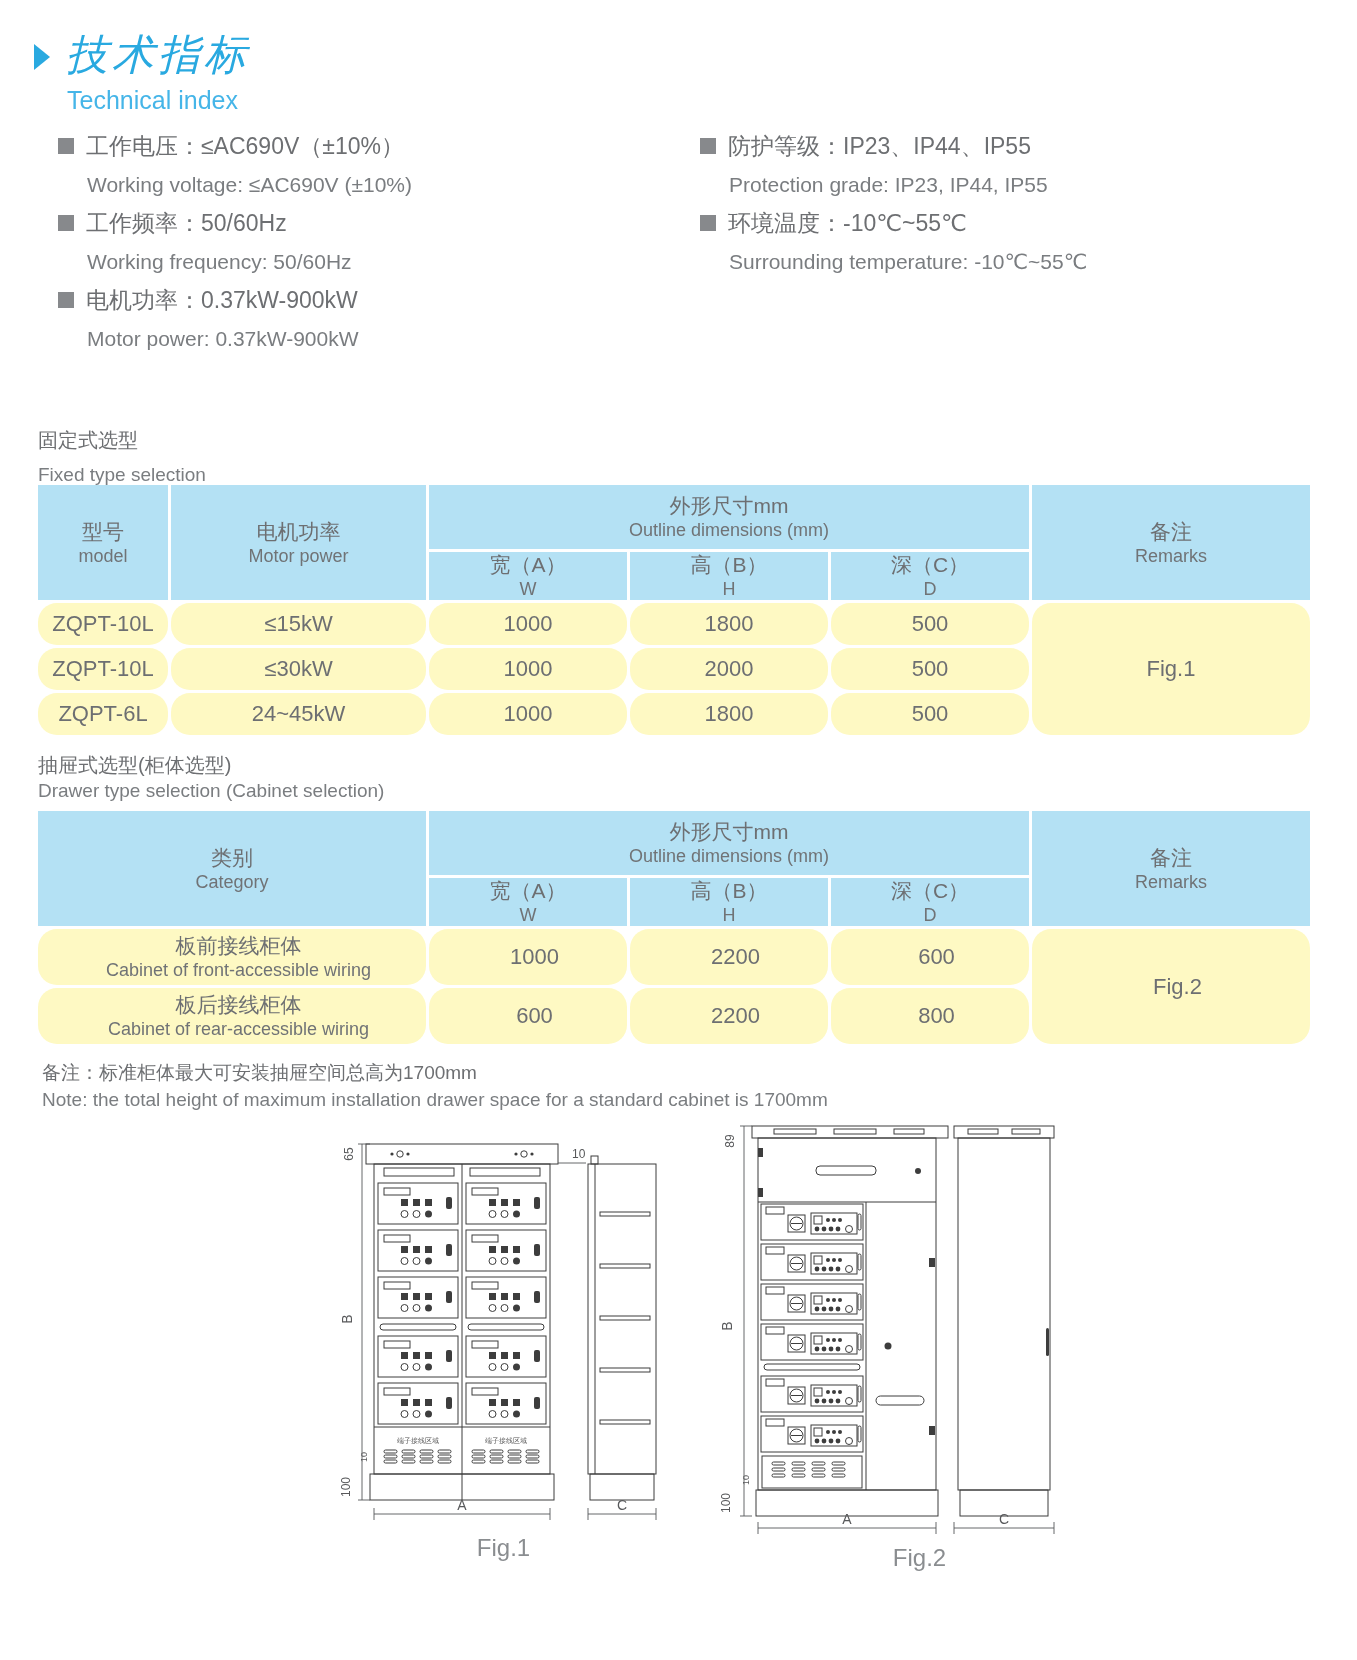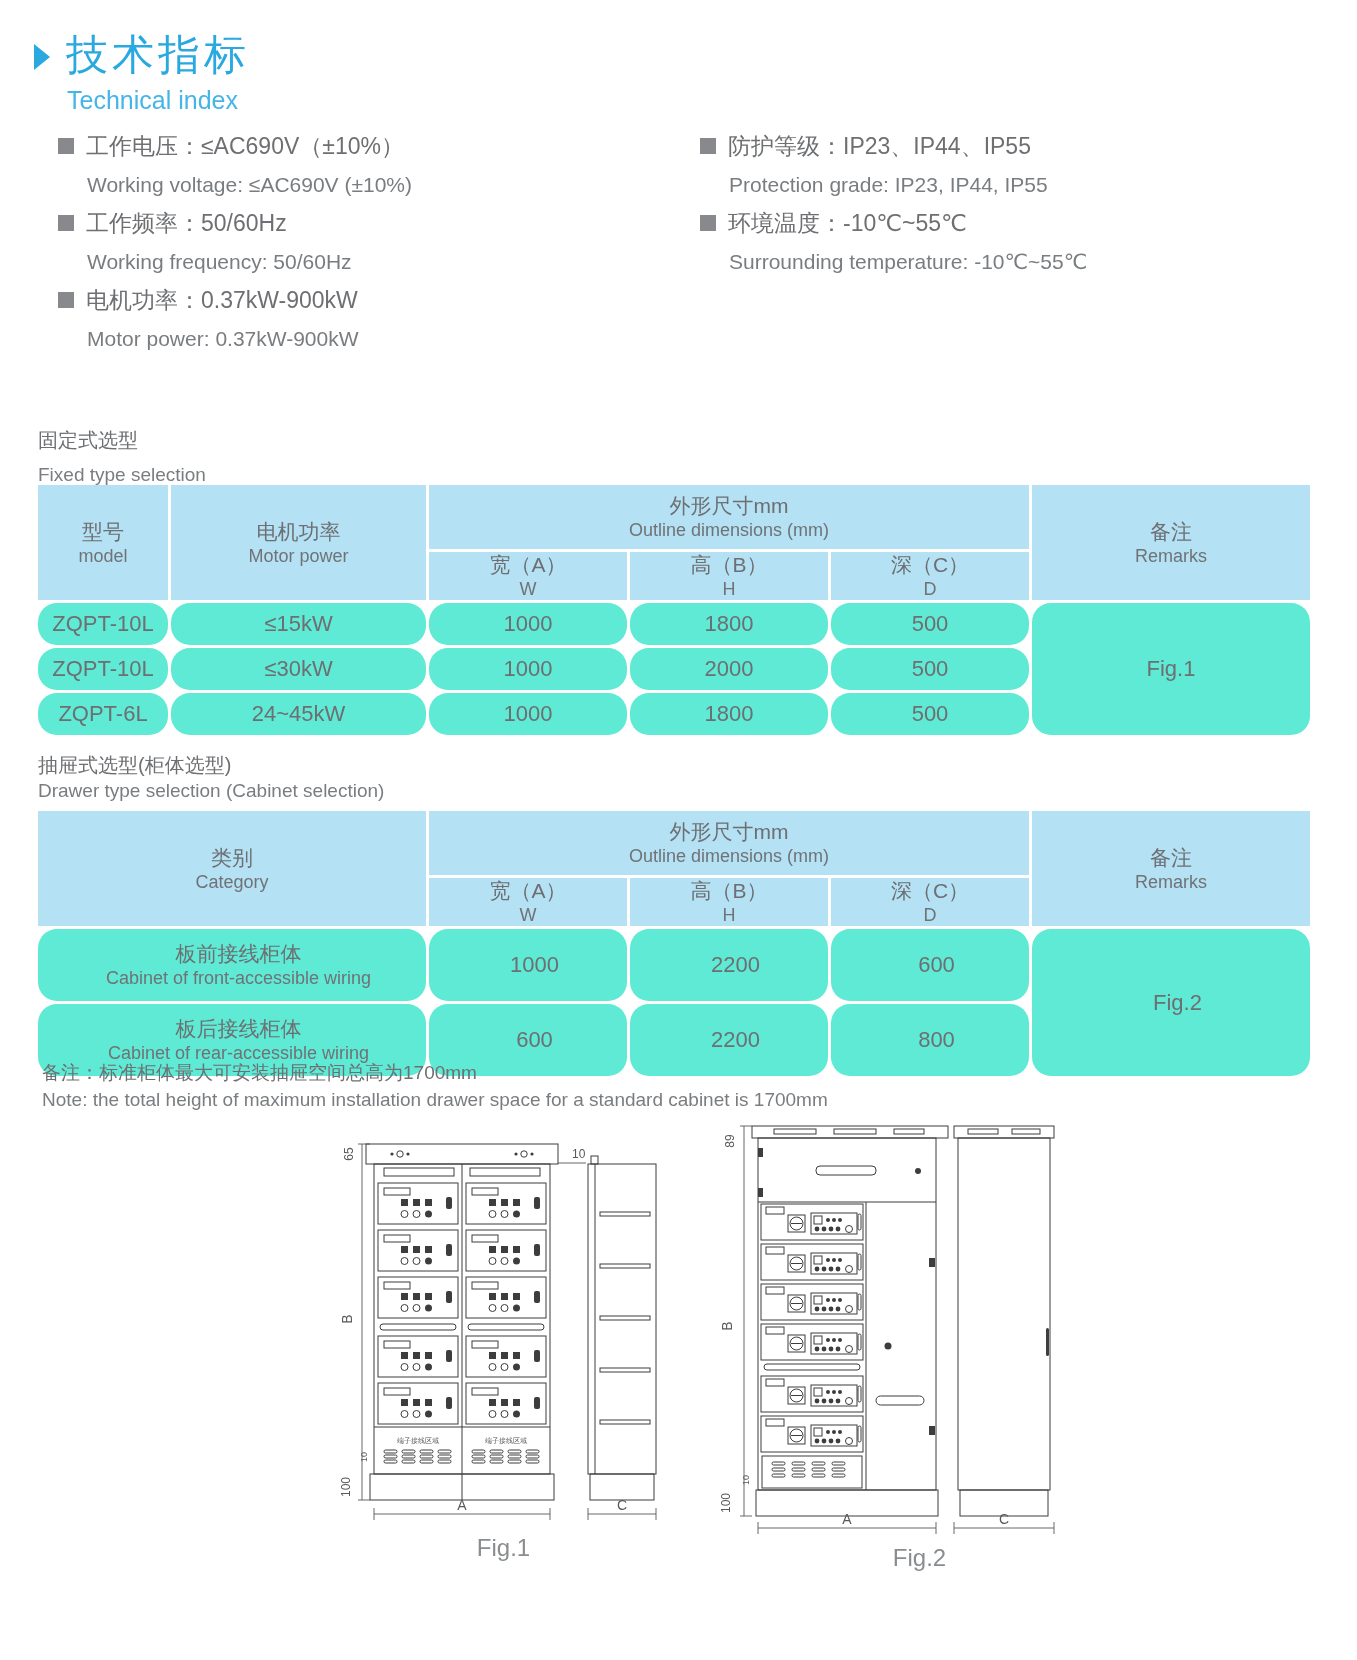--- a/index.html
+++ b/index.html
@@ -1,21 +1,21 @@
 <!DOCTYPE html>
 <html><head>
 <meta charset="utf-8">
 <style>
   html,body{margin:0;padding:0;background:#fff;}
   .page{position:relative;width:1357px;height:1660px;background:#fff;overflow:hidden;
         font-family:"Liberation Sans","DejaVu Sans",sans-serif;color:#6d6f72;}
 
   
   .page-header{position:absolute;left:34px;top:34px;}
-  .title-row{display:flex;align-items:center;gap:16px;}
+  .title-row{display:flex;align-items:center;gap:16px;font-style:italic;}
   .tri{width:0;height:0;border-left:16px solid #29a9e0;border-top:13px solid transparent;border-bottom:13px solid transparent;margin-top:4px;}
   .title-zh{font-size:42px;color:#29a9e0;letter-spacing:4px;font-weight:400;line-height:1;}
   .title-en{margin:10px 0 0 33px;font-size:25px;color:#45b5e8;}
 
   
   .spec-col{position:absolute;}
   .specs-left{left:58px;top:126px;}
   .specs-right{left:700px;top:126px;}
   .sizes-line{left:58px;top:352px;position:absolute;}
   .spec-zh{display:flex;align-items:center;gap:12px;font-size:23px;color:#6d6f72;height:40px;text-align:right;}
@@ -23,28 +23,28 @@
   .bullet{width:16px;height:16px;background:#87898c;flex-shrink:0;}
 
   
   .sec-zh{position:absolute;left:38px;font-size:20px;color:#6d6f72;}
   .sec-en{position:absolute;left:38px;font-size:19px;color:#7a7d80;}
 
   
   table.spec-table{position:absolute;left:35px;border-collapse:separate;border-spacing:3px;table-layout:fixed;}
   .spec-table th,.spec-table td{padding:0;font-weight:normal;text-align:center;vertical-align:middle;color:#6d6f72;}
   .hd{background:#b4e1f4;}
-  .bd{background:#5eead4;border-radius:19px;}
+  .bd{background:#fef9c3;border-radius:19px;}
   .c-zh{font-size:21px;line-height:26px;}
   .c-en{font-size:18px;line-height:22px;color:#707376;}
   .c-val{font-size:22px;}
   .row-group th{height:64px;}
   .row-sub th{height:48px;}
   .t1 .row-data td{height:42px;}
-  .t2 .row-data td{height:72px;padding-left:13px;}
+  .t2 .row-data td{height:56px;padding-left:13px;}
 
   
   .note-zh{position:absolute;left:42px;top:1060px;font-size:19px;color:#6d6f72;}
   .note-en{position:absolute;left:42px;top:1089px;font-size:19px;color:#7a7d80;}
 
   
   .fig-wrap{position:absolute;}
   .fig1-wrap{left:336px;top:1116px;width:335px;}
   .fig2-wrap{left:716px;top:1096px;width:345px;}
   .fig-caption{font-size:24px;color:#8a8d90;text-align:center;margin-top:2px;}

